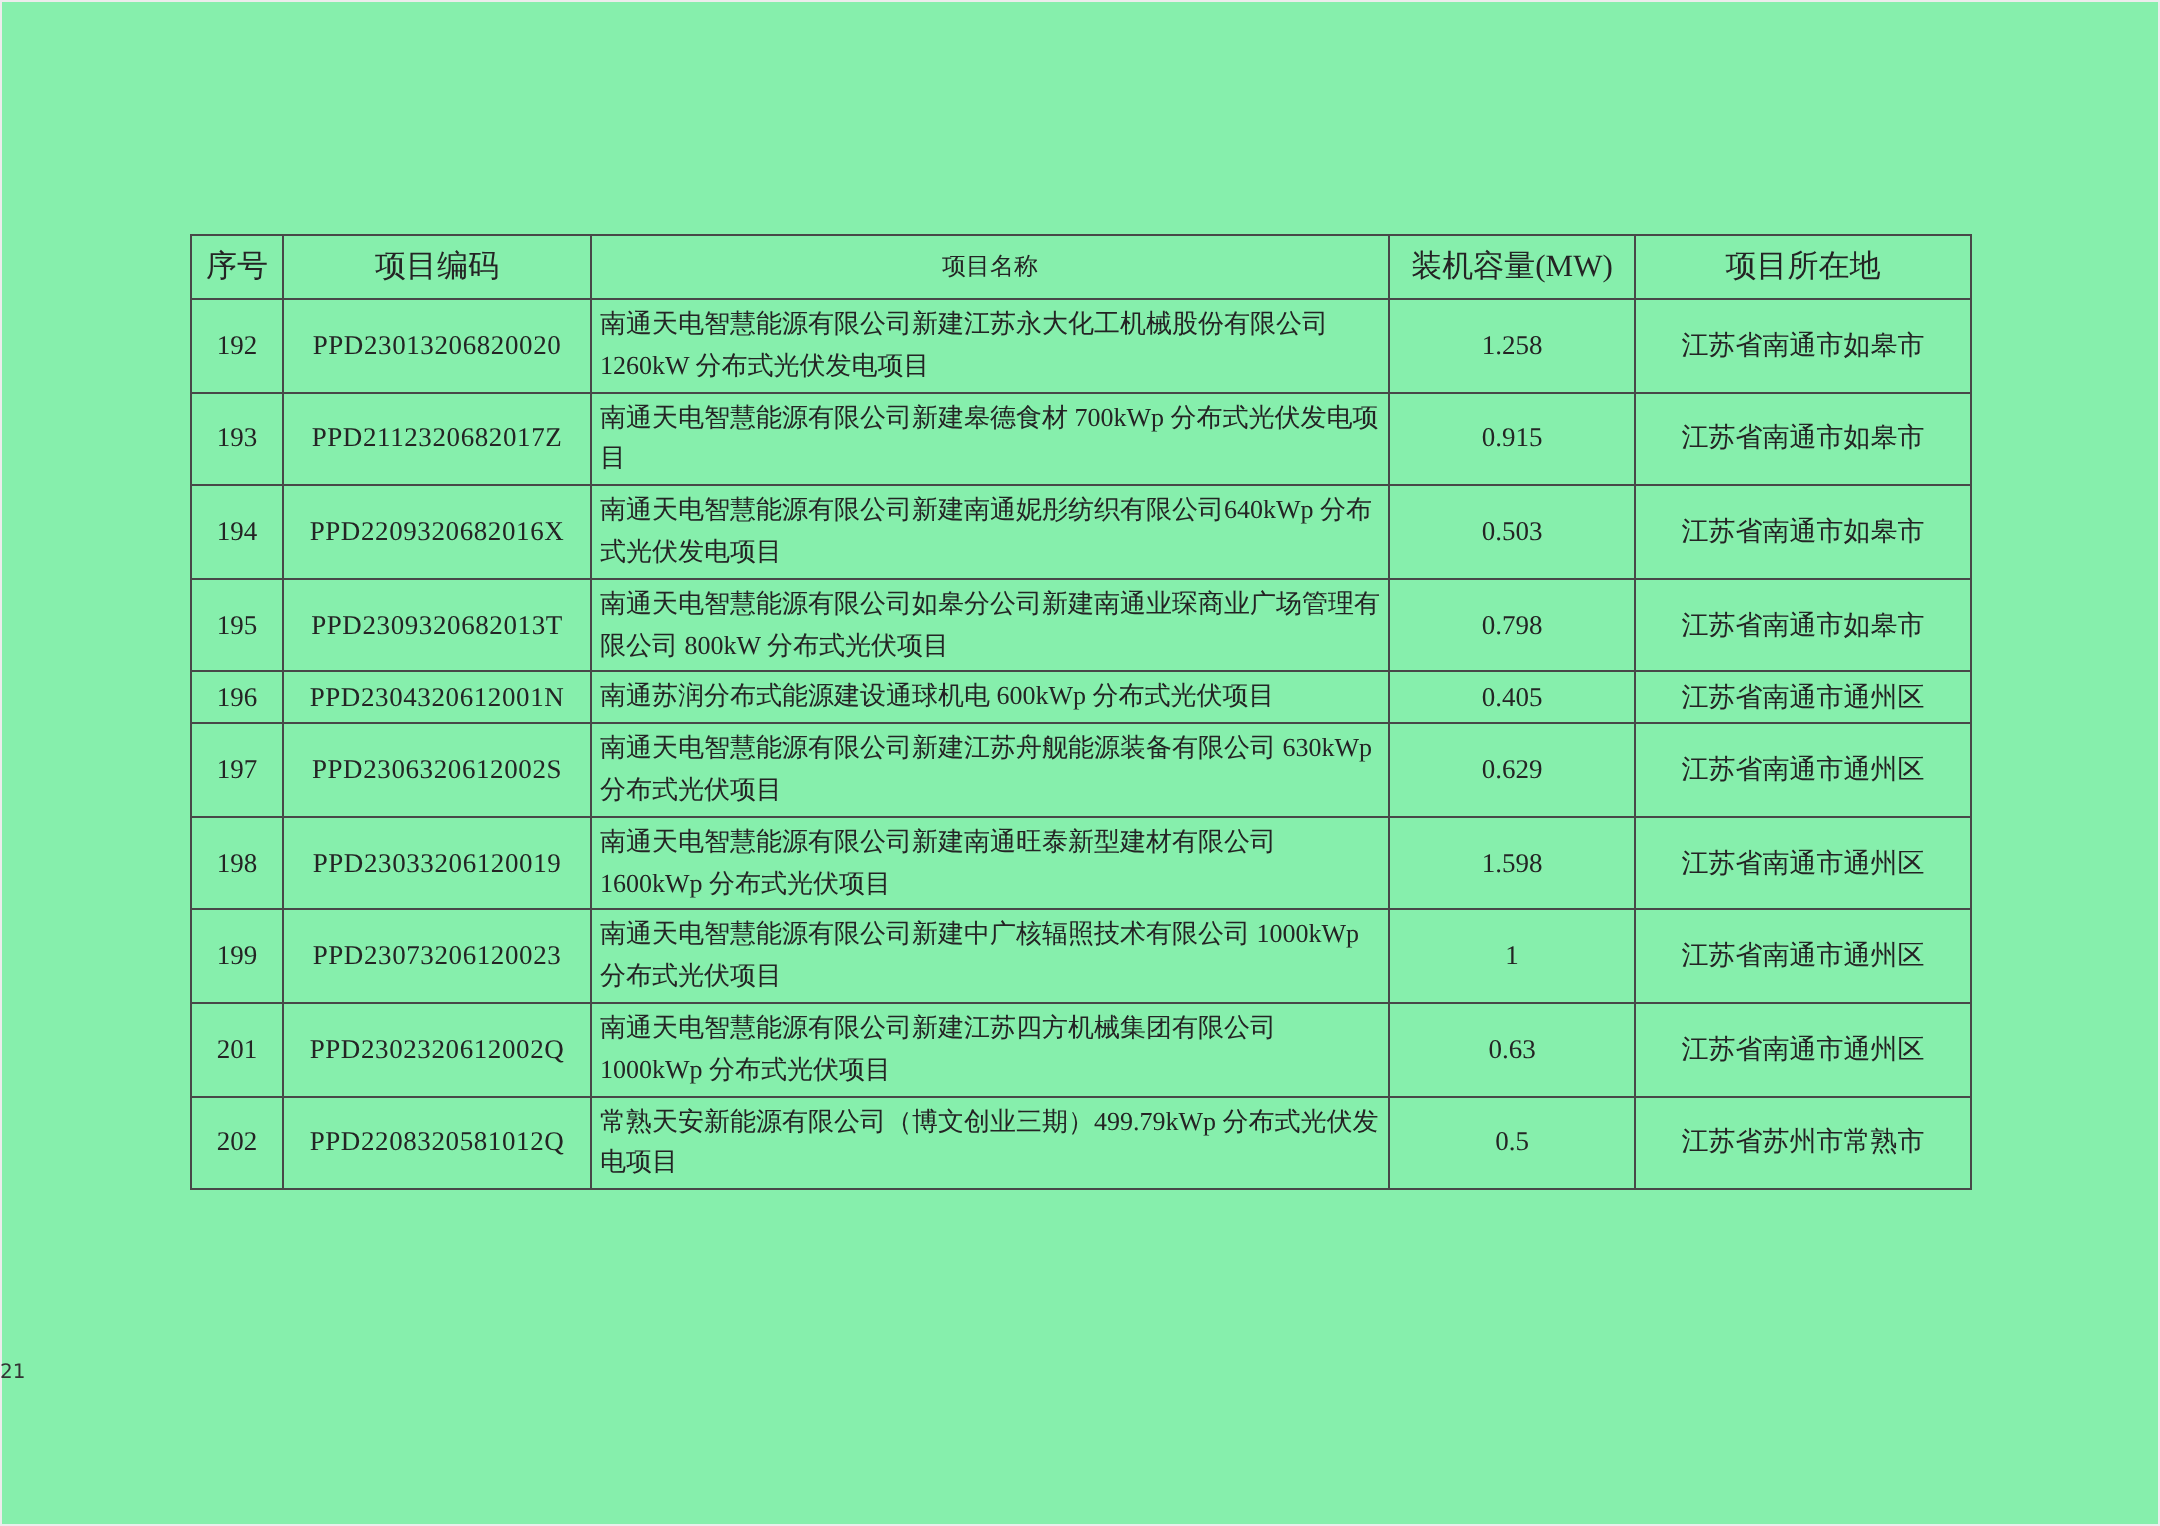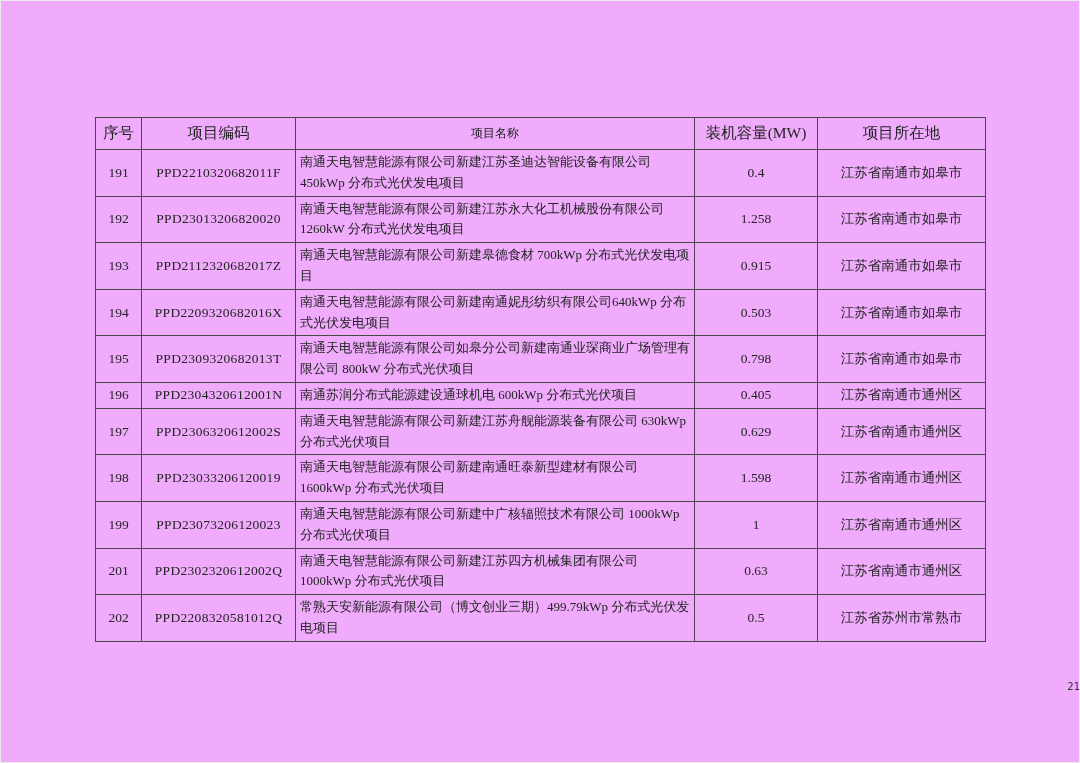--- a/index.html
+++ b/index.html
@@ -4,21 +4,21 @@
 <style>
   html, body {
     margin: 0;
     padding: 0;
     background: #ffffff;
   }
   .page {
     position: relative;
     width: 1080px;
     height: 763px;
-    background: #f0abfc;
+    background: #86efac;
     box-shadow: inset 0 0 0 1px #ececec;
     font-family: "Liberation Serif", "DejaVu Serif", serif;
     color: #222222;
     overflow: hidden;
   }
   table.doc-table {
     position: absolute;
     left: 95px;
     top: 117px;
     width: 890px;
@@ -47,24 +47,24 @@
   col.c-cap    { width: 123px; }
   col.c-loc    { width: 168px; }
   .doc-table td { font-size: 13.5px; }
   .doc-table td.cell-index    { text-align: center; padding: 3px 2px; }
   .doc-table td.cell-code     { text-align: center; padding: 3px 2px; letter-spacing: 0.3px; }
   .doc-table td.cell-name     { text-align: left; font-size: 13px; line-height: 1.6; padding: 2px 3px 2px 4px; }
   .doc-table td.cell-capacity { text-align: center; padding: 3px 2px; }
   .doc-table td.cell-location { text-align: center; padding: 3px 2px; }
   .page-number {
     position: absolute;
-    left: 12px;
+    left: 0;
     right: 0;
     top: 681px;
-    text-align: right;
+    text-align: left;
     font-family: "DejaVu Sans", "Liberation Sans", sans-serif;
     font-size: 10px;
     color: #333333;
   }
 </style>
 </head>
 <body>
 
 <div class="page">
 
@@ -79,27 +79,20 @@
     <thead>
       <tr>
         <th>序号</th>
         <th>项目编码</th>
         <th class="h-name">项目名称</th>
         <th>装机容量(MW)</th>
         <th>项目所在地</th>
       </tr>
     </thead>
     <tbody id="table-body">
-  <tr>
-    <td class="cell-index">191</td>
-    <td class="cell-code">PPD2210320682011F</td>
-    <td class="cell-name">南通天电智慧能源有限公司新建江苏圣迪达智能设备有限公司 450kWp 分布式光伏发电项目</td>
-    <td class="cell-capacity">0.4</td>
-    <td class="cell-location">江苏省南通市如皋市</td>
-  </tr>
 
   <tr>
     <td class="cell-index">192</td>
     <td class="cell-code">PPD23013206820020</td>
     <td class="cell-name">南通天电智慧能源有限公司新建江苏永大化工机械股份有限公司 1260kW 分布式光伏发电项目</td>
     <td class="cell-capacity">1.258</td>
     <td class="cell-location">江苏省南通市如皋市</td>
   </tr>
 
   <tr>

